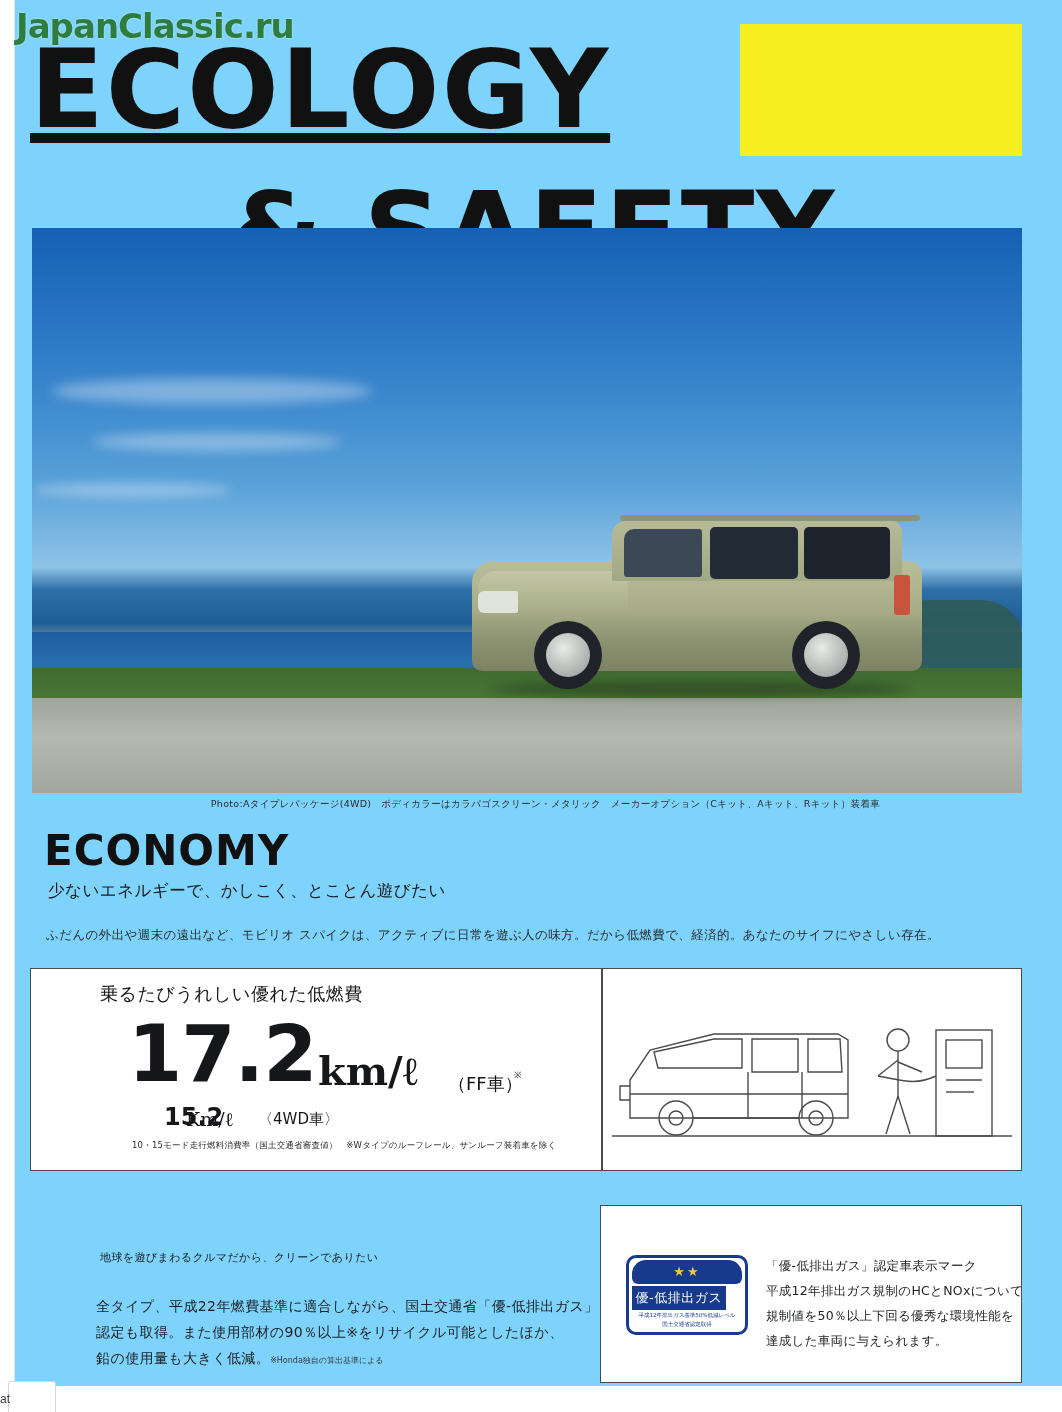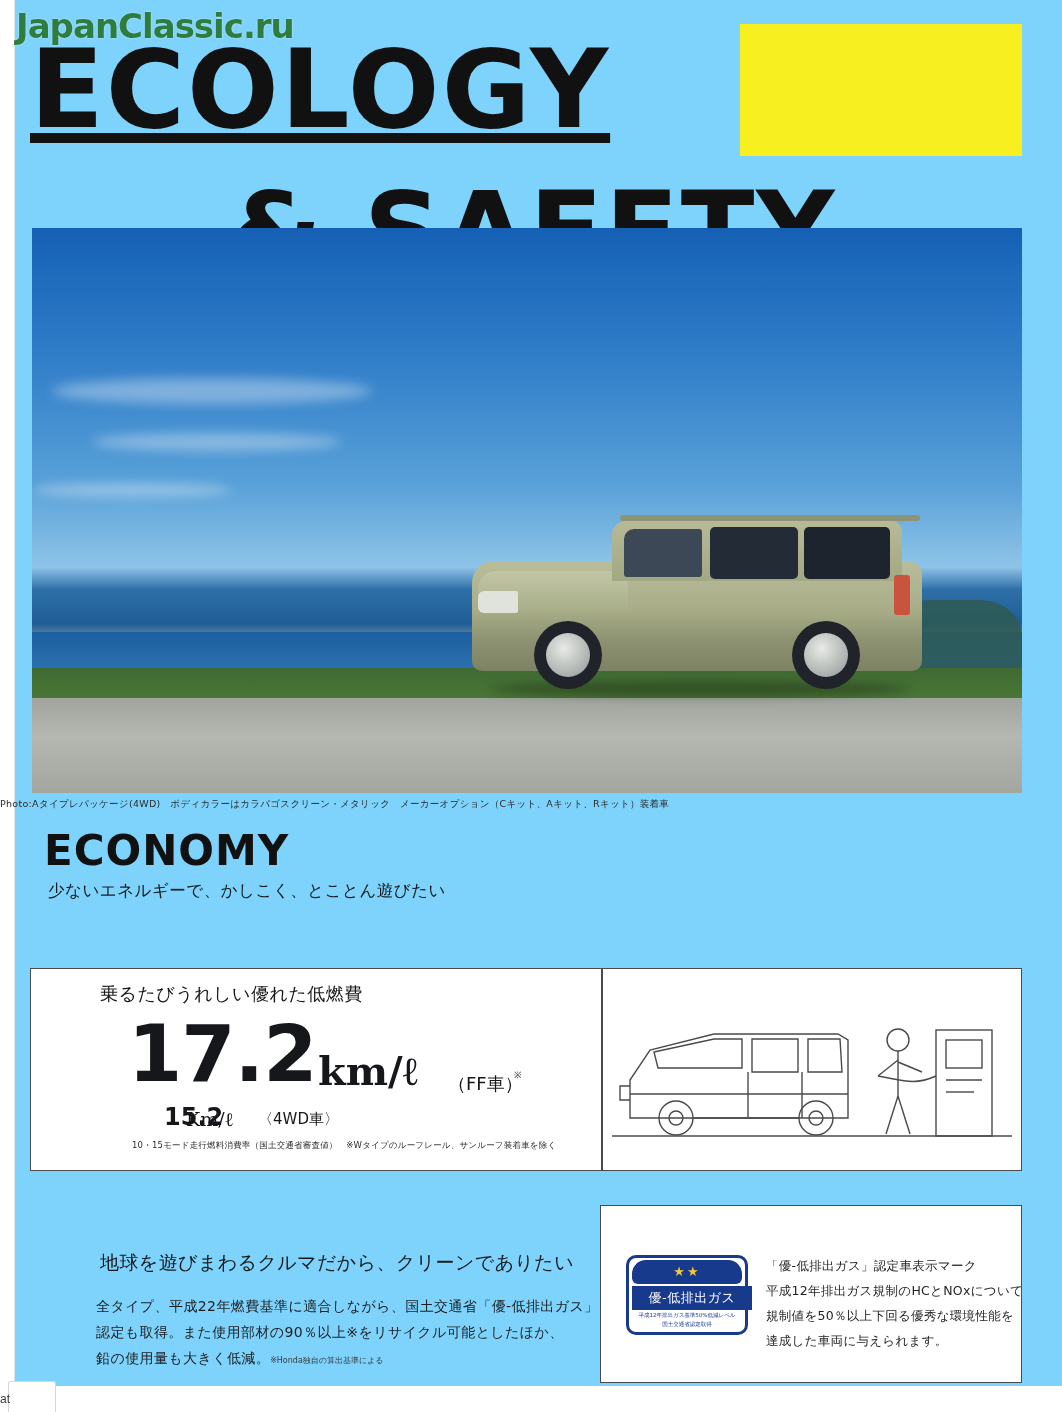--- a/index.html
+++ b/index.html
@@ -245,21 +245,21 @@
     background: rgba(0,0,0,0.28);
     filter: blur(5px);
     border-radius: 50%;
   }
 
   
   .photo-credit {
     position: absolute;
     left: 0; top: 798px;
     width: 880px;
-    text-align: left;
+    text-align: right;
     font-size: 9.5px;
     color: #2b2b2b;
     letter-spacing: .3px;
     font-family: "DejaVu Sans", sans-serif;
   }
 
   
   .sec-title {
     position: absolute;
     font-family: "DejaVu Sans", sans-serif;
@@ -371,21 +371,21 @@
   }
 
   
   .lineart { position: absolute; left: 602px; top: 968px; }
 
   
   .clean-title { left: 96px; top: 1196px; font-size: 42px; }
   .clean-sub {
     position: absolute;
     left: 100px; top: 1250px;
-    font-size: 19px;
+    font-size: 11px;
     letter-spacing: .4px;
     color: #17191a;
     font-family: "DejaVu Sans", sans-serif;
   }
   .clean-body {
     position: absolute;
     left: 96px; top: 1294px;
     font-size: 14px;
     line-height: 1.85;
     letter-spacing: .4px;
@@ -428,21 +428,21 @@
     border-radius: 14px 14px 6px 6px;
     color: #f2c83a;
     font-size: 13px;
     text-align: center;
     line-height: 24px;
     letter-spacing: 2px;
   }
   .emblem-mid {
     position: absolute;
     left: 6px; top: 31px;
-    width: 120px; height: 24px;
+    width: 94px; height: 24px;
     background: #173a8c;
     color: #ffffff;
     font-size: 13px;
     text-align: center;
     line-height: 24px;
     letter-spacing: .5px;
     font-family: "DejaVu Sans", sans-serif;
   }
   .emblem-bot {
     position: absolute;
@@ -504,20 +504,21 @@
           <div class="rim"></div>
         </div>
     </div>
 
   </div>
 
   <div class="photo-credit">Photo:Aタイプレパッケージ(4WD)　ボディカラーはカラパゴスクリーン・メタリック　メーカーオプション（Cキット、Aキット、Rキット）装着車</div>
 
   <div class="sec-title economy-title">ECONOMY</div>
   <div class="economy-sub">少ないエネルギーで、かしこく、とことん遊びたい</div>
+  <div class="economy-body">ふだんの外出や週末の遠出など、モビリオ スパイクは、アクティブに日常を遊ぶ人の味方。だから低燃費で、経済的。あなたのサイフにやさしい存在。</div>
 
   <div class="panel panel-left"></div>
   <div class="panel panel-right"></div>
 
   <div class="fuel-label">乗るたびうれしい優れた低燃費</div>
   <div class="big-number">17.2</div>
   <div class="big-unit">km/ℓ</div>
   <div class="big-note">（FF車）</div>
   <div class="big-note-sup">※</div>
   <div class="sub-number">15.2</div>

